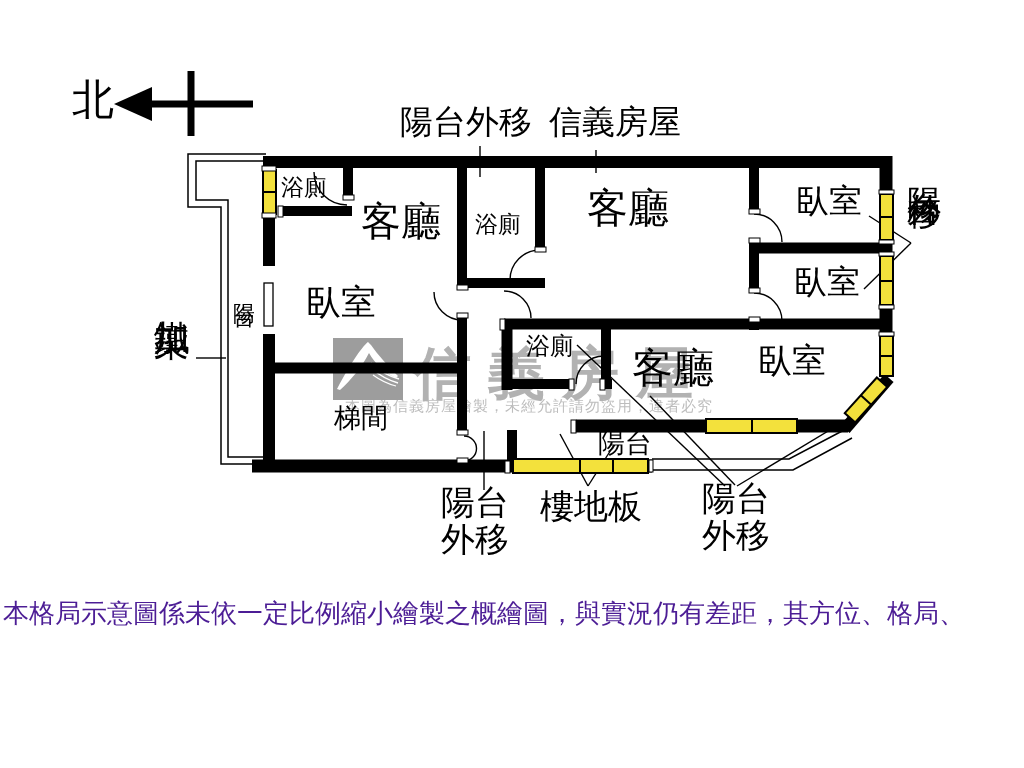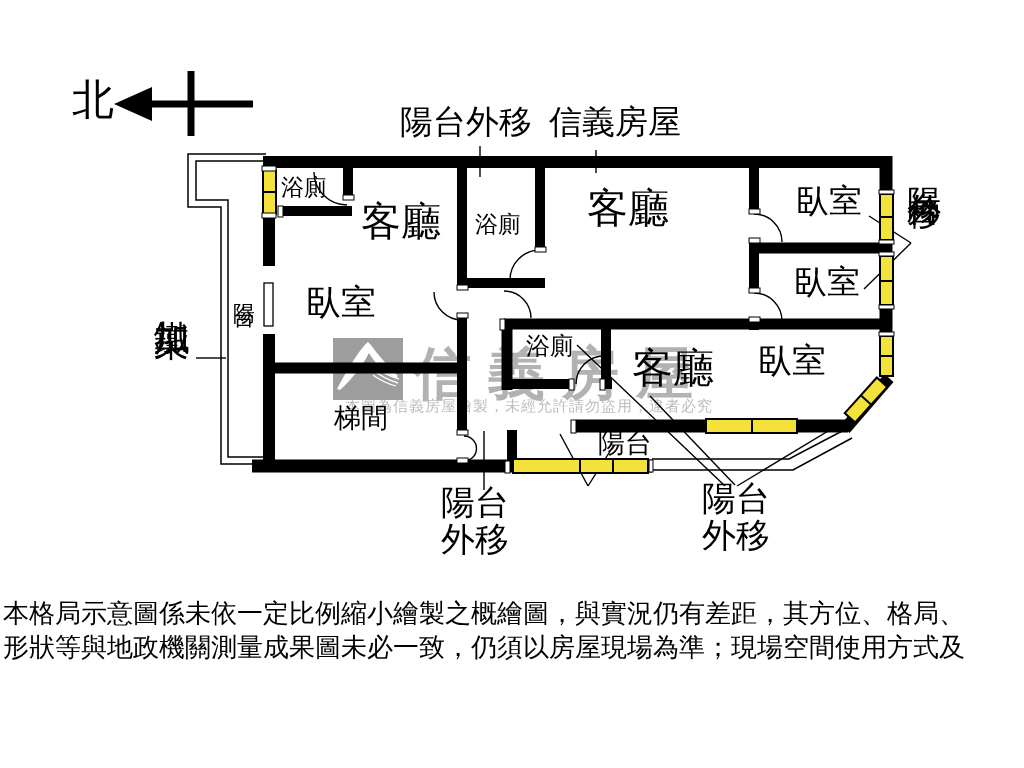--- a/index.html
+++ b/index.html
@@ -5,21 +5,21 @@
   html,body{margin:0;padding:0;background:#fff;}
   #stage{position:relative;width:1024px;height:768px;background:#fff;overflow:hidden;
          font-family:"Liberation Serif","DejaVu Serif",serif;}
   .lbl{position:absolute;color:#000;white-space:nowrap;line-height:1.05;z-index:3;}
   .vert{writing-mode:vertical-rl;text-orientation:upright;}
   .two-line{white-space:normal;text-align:center;}
   #plan-svg{position:absolute;left:0;top:0;z-index:2;}
   .wm{position:absolute;z-index:1;font-family:"Liberation Sans","DejaVu Sans",sans-serif;}
   #wm-brand{left:414px;top:336px;font-size:57px;font-weight:bold;color:#b2b2b2;letter-spacing:17px;}
   #wm-notice{left:345px;top:397px;font-size:15px;color:#bdbdbd;letter-spacing:1px;}
-  #disclaimer{position:absolute;left:3px;top:597px;width:1020px;font-size:26px;line-height:33.5px;color:#000000;z-index:3;}
+  #disclaimer{position:absolute;left:3px;top:597px;width:1020px;font-size:26px;line-height:33.5px;color:#4c1d95;z-index:3;}
   
   #north-label{left:72px;top:78px;font-size:42px;}
   #r-bath-tl{left:281px;top:176px;font-size:23px;}
   #r-living-l{left:361px;top:201px;font-size:40px;}
   #r-bath-m{left:475px;top:213px;font-size:23px;}
   #r-living-m{left:587px;top:187px;font-size:41px;}
   #r-bed-rt{left:796px;top:184px;font-size:33px;}
   #r-bed-rm{left:794px;top:265px;font-size:33px;}
   #r-bed-l{left:306px;top:285px;font-size:35px;}
   #r-balcony-l{left:233px;top:286px;font-size:22px;letter-spacing:2px;}
@@ -192,24 +192,24 @@
   <div class="lbl" id="r-bath-b">浴廁</div>
   <div class="lbl" id="r-living-b">客廳</div>
   <div class="lbl" id="r-bed-br">臥室</div>
   <div class="lbl" id="r-balcony-b">陽台</div>
 
   <div class="lbl two-line" id="a-balcony-bl">
     <div>陽台</div>
     <div>外移</div>
   </div>
   <div class="lbl two-line" id="a-floorexp">
+    <div>樓地板</div>
   </div>
   <div class="lbl two-line" id="a-balcony-br">
     <div>陽台</div>
     <div>外移</div>
   </div>
 
   <div id="disclaimer">
     <div>本格局示意圖係未依一定比例縮小繪製之概繪圖，與實況仍有差距，其方位、格局、</div>
-    <div>形狀等與地政機關測量成果圖未必一致，仍須以房屋現場為準；現場空間使用方式及</div>
   </div>
 
 </div>
 
 </body></html>

